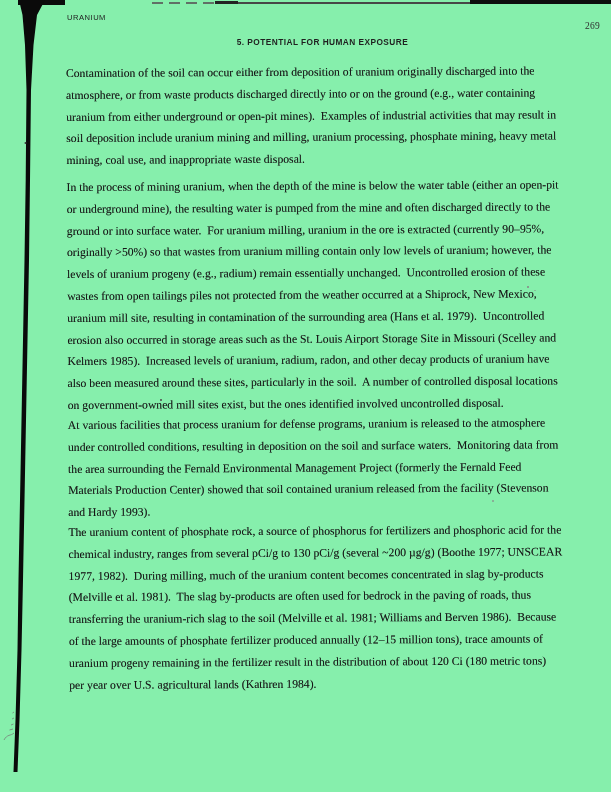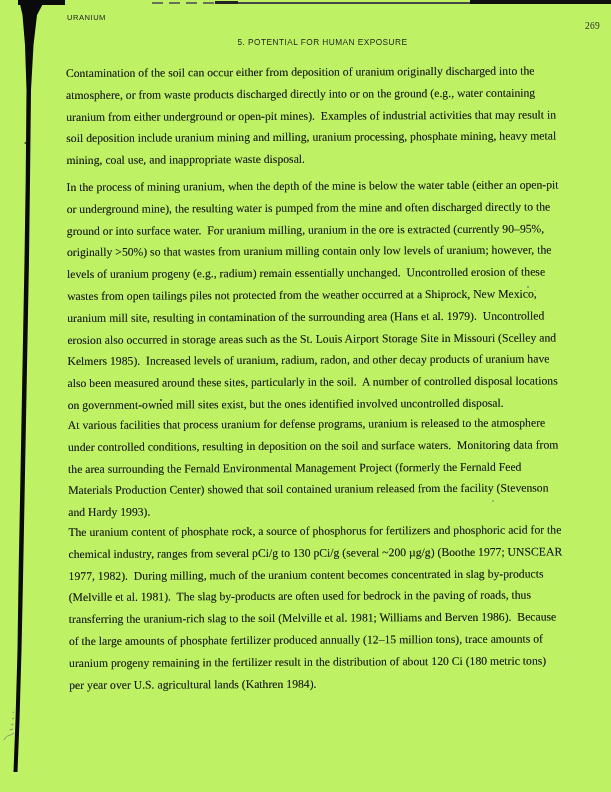--- a/index.html
+++ b/index.html
@@ -1,19 +1,19 @@
 <!DOCTYPE html>
 <html><head>
 <meta charset="utf-8">
 <style>
   html,body{margin:0;padding:0;background:#ffffff;}
   .page{
     position:relative;
     width:611px;height:792px;
-    background:#bef264;
+    background:#86efac;
     overflow:hidden;
     font-family:"Liberation Serif","DejaVu Serif",serif;
     color:#161616;
   }
   
   .edge-svg{position:absolute;left:0;top:0;width:611px;height:792px;pointer-events:none;}
   .topline{position:absolute;background:#101010;}
   .topline.a{left:18px;top:0;width:47px;height:5px;background:#0b0b0b;}
   .topline.b{left:152px;top:2px;width:66px;height:2px;background:repeating-linear-gradient(90deg,#5a5a5a 0 11px,rgba(0,0,0,0) 11px 17px);opacity:.85;}
   .topline.c{left:215px;top:1px;width:23px;height:3px;background:#232323;}
@@ -27,21 +27,21 @@
     font-size:7.6px;letter-spacing:.5px;color:#222;
   }
   .page-number{
     position:absolute;left:585px;top:21px;
     font-size:9.5px;color:#2e2e2e;letter-spacing:.3px;
   }
   .section-title{
     position:absolute;left:0;right:0;top:37px;
     padding-left:34px;text-align:center;
     font-family:"Liberation Sans",sans-serif;
-    font-size:8.3px;letter-spacing:.45px;color:#1f1f1f;
+    font-size:8.3px;letter-spacing:.45px;color:#1f1f1f;font-weight:bold;
   }
   
   .body-text{
     position:absolute;left:66px;top:0;width:500px;height:792px;
     transform:rotate(-0.3deg);transform-origin:0 80px;
   }
   .para{position:absolute;left:0;}
   .para .tline{
     white-space:pre;
     font-size:11.7px;line-height:21.8px;

